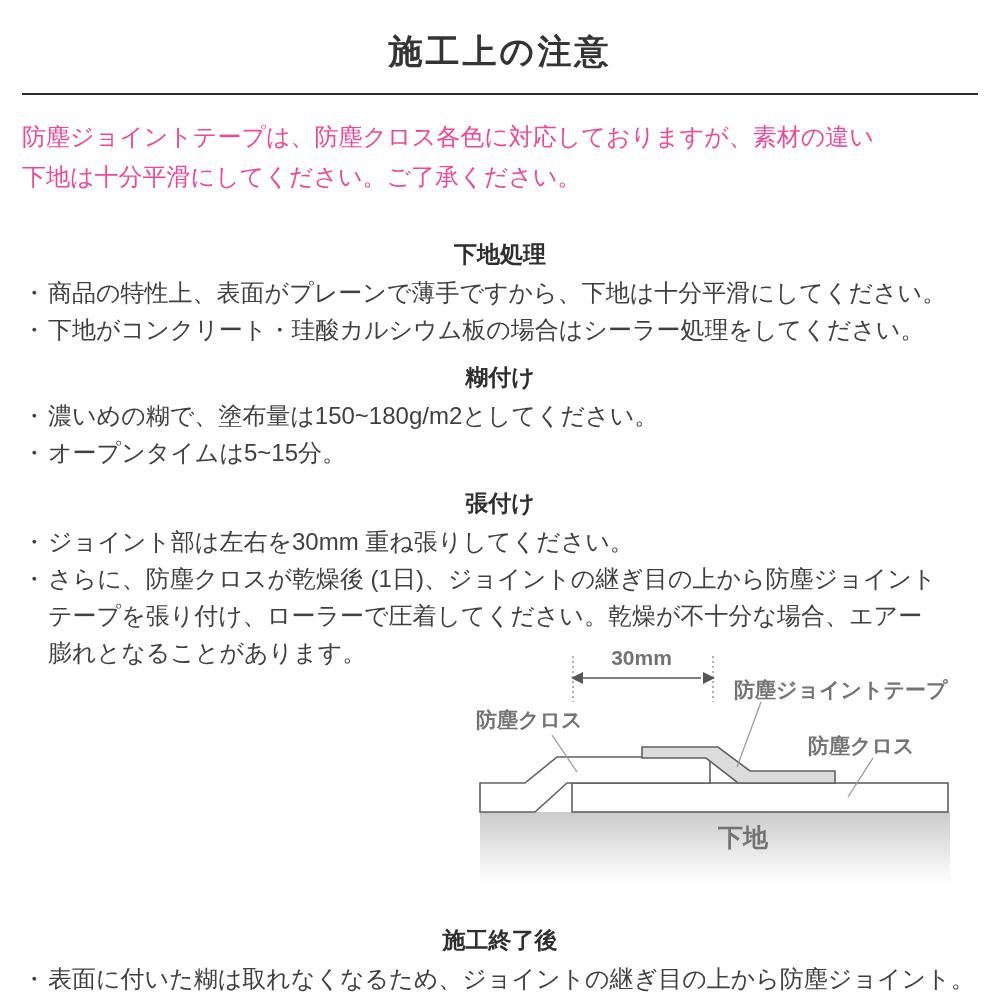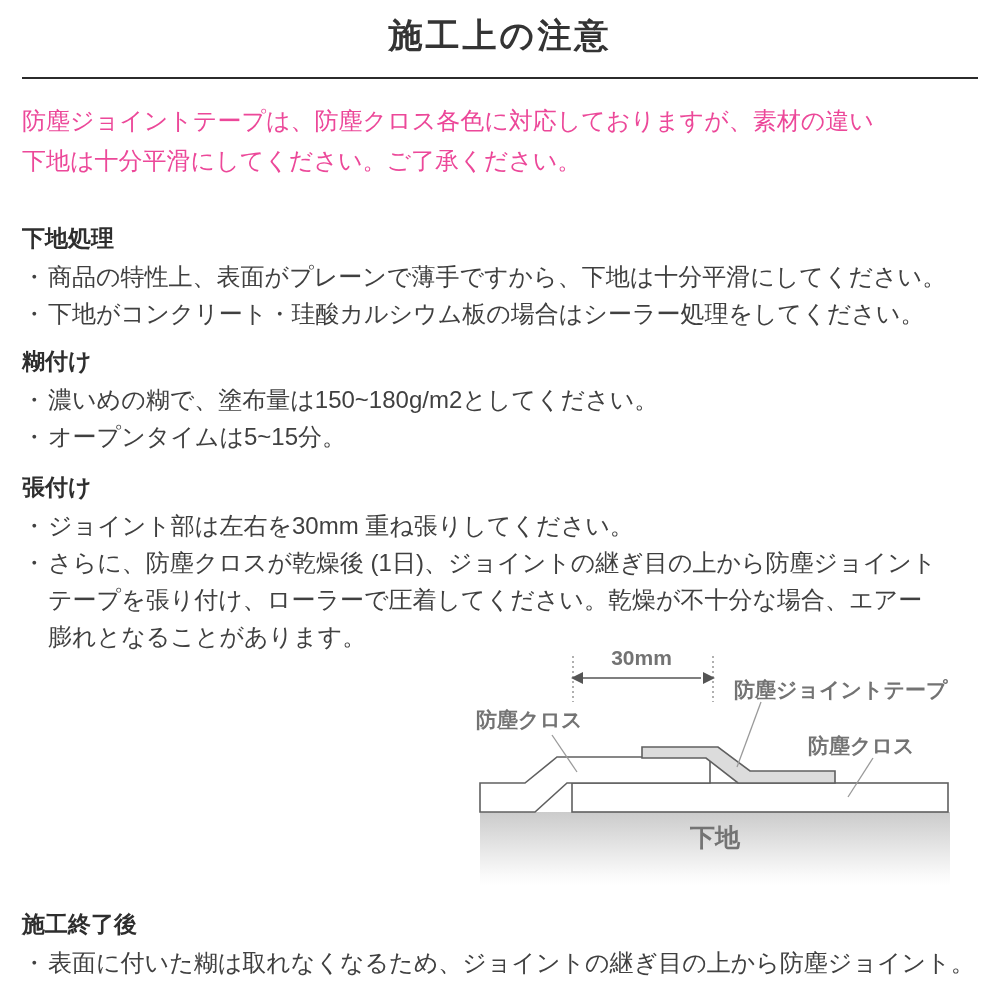--- a/index.html
+++ b/index.html
@@ -1,20 +1,20 @@
 <!DOCTYPE html>
 <html><head>
 <meta charset="utf-8">
 <style>
   html,body{margin:0;padding:0;background:#ffffff;}
   .page{
     position:relative;
     width:1000px;height:1000px;
     box-sizing:border-box;
-    padding:0 22px;
+    padding:16px 22px;
     overflow:hidden;
     background:#ffffff;
     font-family:"Liberation Sans", sans-serif;
     color:#3f3f3f;
   }
   .title{
     margin:14px 0 0;
     text-align:center;
     font-size:34px;
     line-height:42px;
@@ -32,20 +32,21 @@
     font-size:24px;
     line-height:40px;
     color:#ec4899;
   }
   .sec-heading{
     font-size:23px;
     line-height:33px;
     font-weight:bold;
     color:#2e2e2e;
     margin:0;
+    text-align:center;
   }
   .s1 .sec-heading{margin-top:41px;}
   .s2 .sec-heading{margin-top:13px;}
   .s3 .sec-heading{margin-top:16px;}
   .s4 .sec-heading{margin-top:253px;}
   .items{margin:3px 0 0;}
   .item{
     display:flex;
     font-size:24px;
     line-height:37px;
@@ -65,21 +66,21 @@
     font-weight:bold;
     font-size:21px;
     line-height:24px;
     color:#737373;
     white-space:nowrap;
   }
   .dim-label{left:570px;top:6px;width:143px;text-align:center;}
   .tape-label{left:734px;top:38px;}
   .cloth-left-label{left:476px;top:68px;}
   .cloth-right-label{left:808px;top:94px;}
-  .substrate-label{left:480px;top:185px;width:470px;text-align:center;font-size:25px;}
+  .substrate-label{left:508px;top:185px;width:470px;text-align:center;font-size:25px;}
   .outline{stroke:#606060;stroke-width:1.6;}
   .dotted{stroke:#8f8f8f;stroke-width:1.4;stroke-dasharray:2 3;fill:none;}
   .leader{stroke:#9a9a9a;stroke-width:1.3;fill:none;}
   .arrow-line{stroke:#555555;stroke-width:1.6;}
 </style>
 </head>
 <body>
 
 <div class="page">
 

